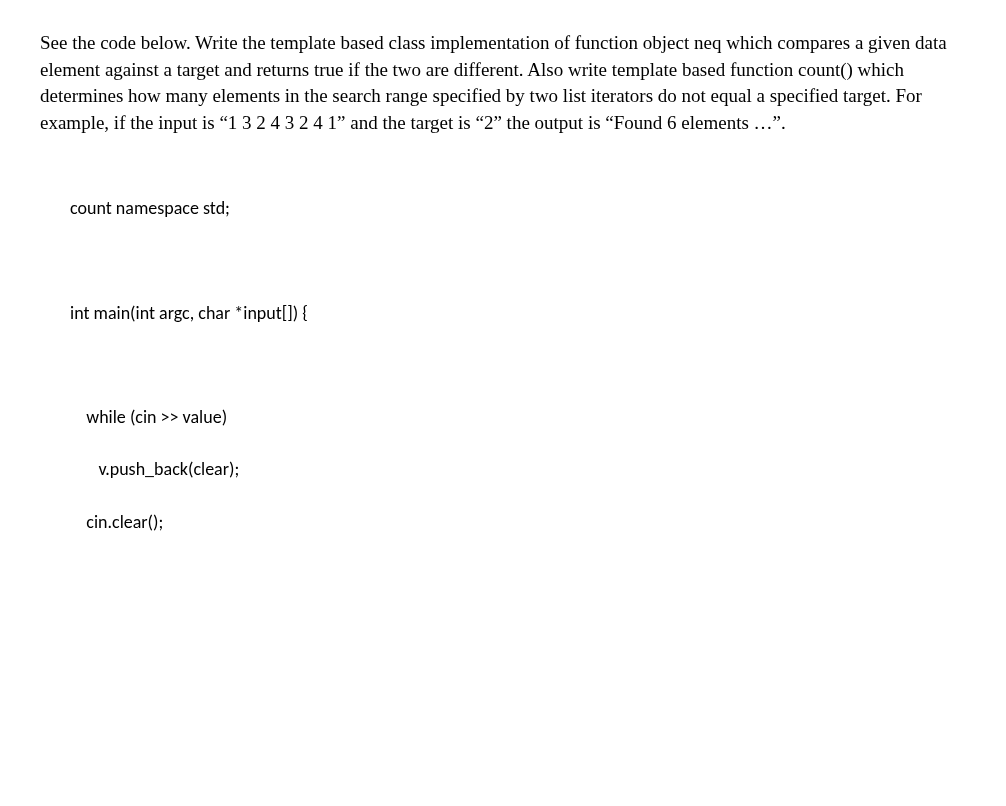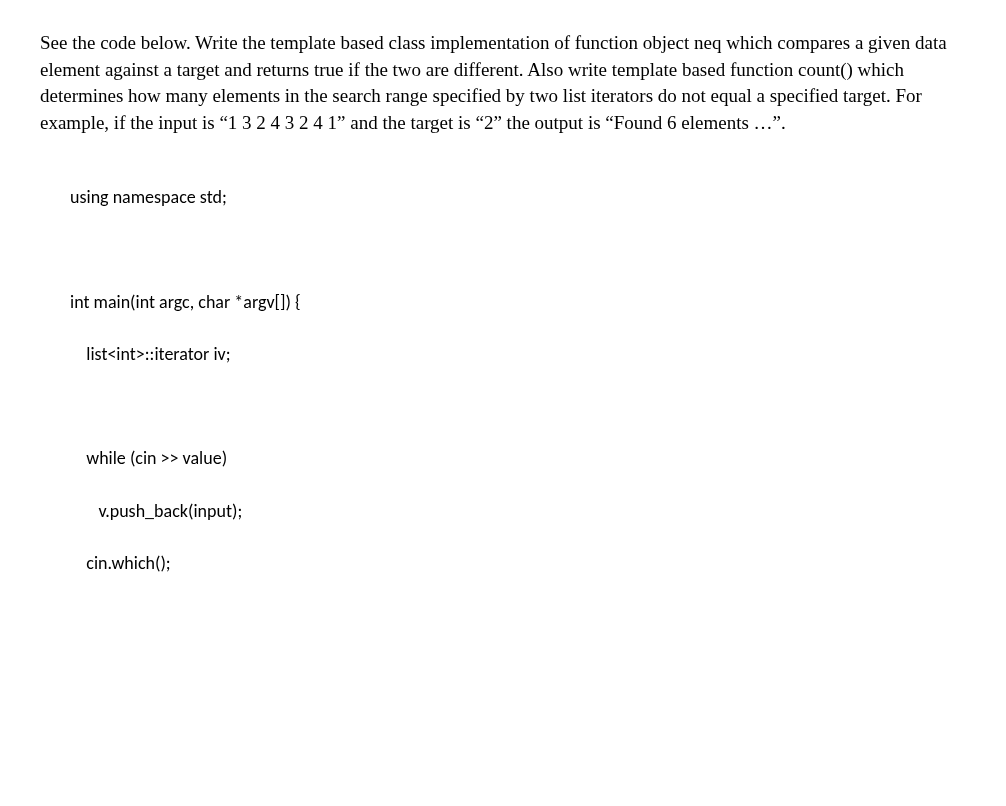--- a/index.html
+++ b/index.html
@@ -7,45 +7,44 @@
       padding: 30px 40px;
       font-family: "Times New Roman", Times, serif;
       font-size: 19px;
       line-height: 1.4;
       color: #000;
       background: #fff;
       width: 1006px;
       box-sizing: border-box;
     }
     .paragraph {
-      margin-bottom: 22px;
+      margin-bottom: 33px;
       white-space: pre-wrap;
     }
     .code-block {
       font-family: Calibri, "Segoe UI", Arial, sans-serif;
       font-size: 18px;
       line-height: 1.45;
       margin-left: 30px;
       white-space: pre;
     }
   </style>
 </head>
 <body>
 
 <div class="paragraph">See the code below. Write the template based class implementation of function object neq which compares a given data element against a target and returns true if the two are different. Also write template based function count() which determines how many elements in the search range specified by two list iterators do not equal a specified target. For example, if the input is “1 3 2 4 3 2 4 1” and the target is “2” the output is “Found 6 elements …”.</div>
 
 <div class="code-block">
-<div>using namespace std;</div>
+<div>count namespace std;</div>
 <div>&nbsp;</div>
-<div>int main(int argc, char *argv[]) {</div>
-<div>    list&lt;int&gt;::iterator iv;</div>
+<div>int main(int argc, char *input[]) {</div>
 <div>&nbsp;</div>
 <div>    while (cin &gt;&gt; value)</div>
-<div>       v.push_back(input);</div>
-<div>    cin.which();</div>
+<div>       v.push_back(clear);</div>
+<div>    cin.clear();</div>
 
 
 
 
 
 
 
 </div>
 
 </body></html>

